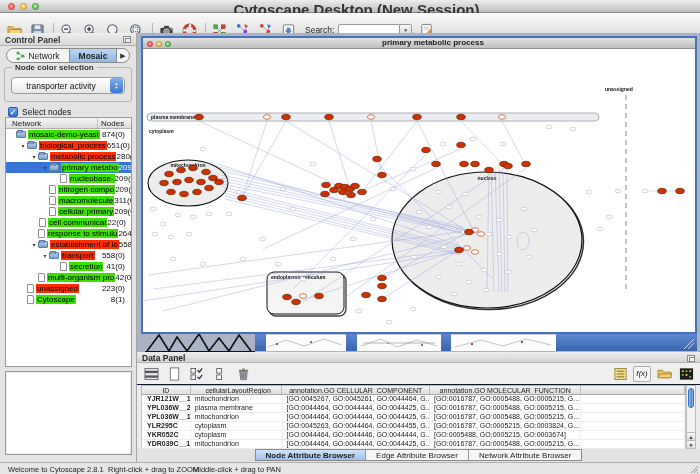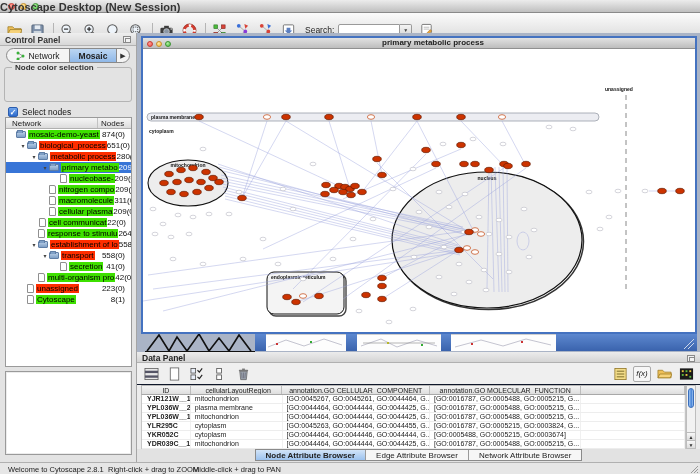--- a/index.html
+++ b/index.html
@@ -8,22 +8,22 @@
        font-family:"Liberation Sans",sans-serif;overflow:hidden;
        -webkit-font-smoothing:antialiased;}
   .abs{position:absolute;}
   
   #titlebar{left:0;top:0;width:700px;height:13px;
     background:linear-gradient(#ececec,#bfbfbf);border-bottom:1px solid #8a8a8a;}
   .light{position:absolute;top:3px;width:7px;height:7px;border-radius:50%;}
   .l-red{left:8px;background:radial-gradient(circle at 35% 30%,#ff9e94,#f2544a);border:1px solid #c93a32;}
   .l-yel{left:20px;background:radial-gradient(circle at 35% 30%,#ffe9a8,#f5b933);border:1px solid #c8902a;}
   .l-grn{left:32px;background:radial-gradient(circle at 35% 30%,#b7f0a8,#46ba3c);border:1px solid #3a9431;}
-  #titlebar .title{position:absolute;left:0;right:0;top:1px;
-    font-size:11px;font-weight:bold;color:#333;}
+  #titlebar .title{position:absolute;left:13px;right:0;top:1px;text-align:center;
+    font-size:15px;font-weight:bold;color:#333;}
   
   #toolbar{left:0;top:13px;width:700px;height:35px;
     background:linear-gradient(#fbfbfb,#d2d2d2);border-bottom:1px solid #979797;
     display:flex;align-items:center;padding-left:6px;}
   .tbi{width:17px;height:17px;margin-right:6px;display:inline-flex;
     align-items:center;justify-content:center;}
   .tbi svg{width:15px;height:15px;}
   .sep{width:1px;height:15px;background:#b5b5b5;margin:0 5px 0 1px;}
   #search-label{font-size:8.5px;color:#222;margin:0 4px 0 2px;}
   #search-input{width:62px;height:13px;border:1px solid #9a9a9a;border-radius:2px 0 0 2px;
@@ -272,20 +272,27 @@
           </svg>
         <span>Network</span>
       </span>
       <span class="seg seg-mosaic">
         <span>Mosaic</span>
       </span>
       <span class="seg seg-arrow">▶</span>
     </div>
     <div id="cp-group" class="abs">
       <span class="legend">Node color selection</span>
+      <div id="combo">
+        <span class="val">transporter activity</span>
+        <span class="btn">
+            <span>▲</span>
+            <span>▼</span>
+          </span>
+      </div>
     </div>
     <div id="cp-check" class="abs">
       <span class="box">✓</span>
       <span class="lbl">Select nodes</span>
     </div>
     <div id="tree-wrap" class="abs">
       <div id="tree-head">
         <span class="c1">Network</span>
         <span class="c2">Nodes</span>
       </div>
@@ -328,21 +335,21 @@
           </div>
           <div class="tree-row" style="padding-left: 35px;">
             <span class="arrow"></span>
             <span class="ticon file"></span>
             <span class="tlabel green">macromolecule</span>
             <span class="tcount">311(0)</span>
           </div>
           <div class="tree-row" style="padding-left: 35px;">
             <span class="arrow"></span>
             <span class="ticon file"></span>
-            <span class="tlabel green">cellular plasma</span>
+            <span class="tlabel green">cellular primary</span>
             <span class="tcount">209(0)</span>
           </div>
           <div class="tree-row" style="padding-left: 25px;">
             <span class="arrow"></span>
             <span class="ticon file"></span>
             <span class="tlabel green">cell communicat</span>
             <span class="tcount">22(0)</span>
           </div>
           <div class="tree-row" style="padding-left: 24px;">
             <span class="arrow"></span>

